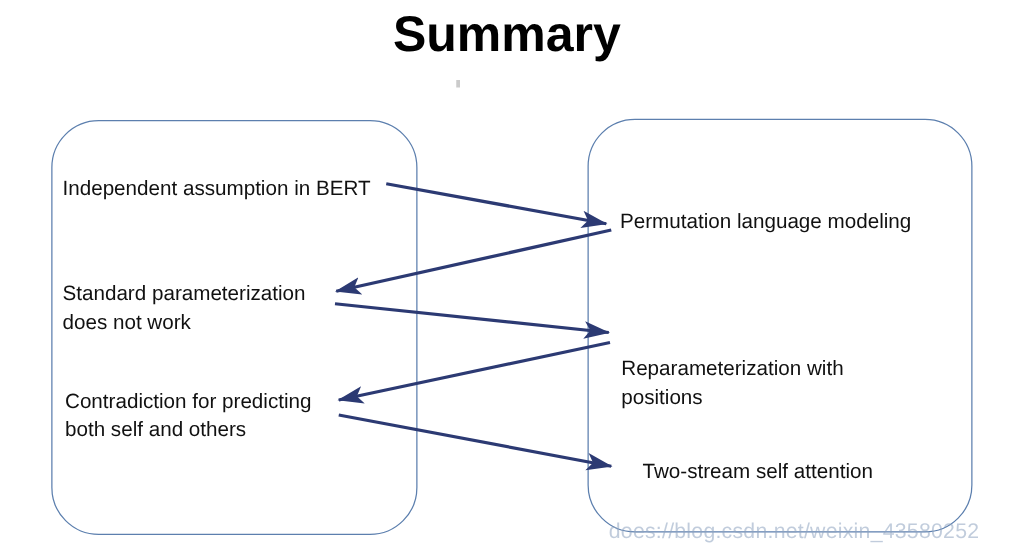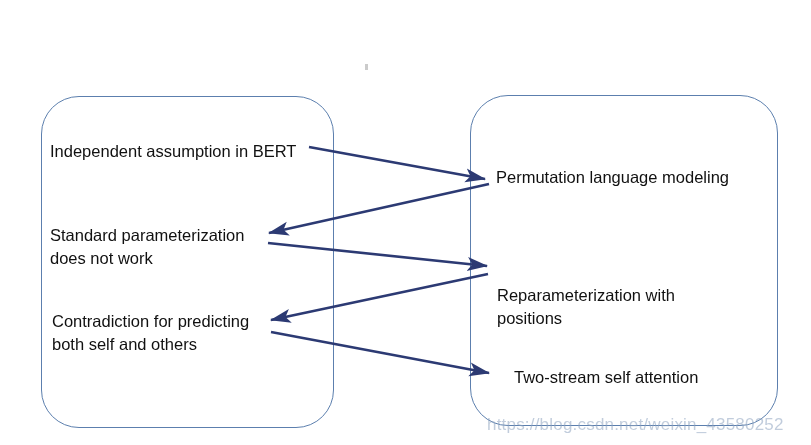--- a/index.html
+++ b/index.html
@@ -91,20 +91,21 @@
     opacity: 0.55;
     white-space: nowrap;
     letter-spacing: 0.2px;
   }
 </style>
 </head>
 <body>
 
 <div id="slide">
 
+  <div id="title">Summary</div>
 
   <div class="speck"></div>
 
   <div class="roundbox" id="left-box"></div>
   <div class="roundbox" id="right-box"></div>
 
   <div class="label" id="left-item-0">Independent assumption in BERT</div>
   <div class="label" id="left-item-1">Standard parameterization
 does not work</div>
   <div class="label" id="left-item-2">Contradiction for predicting
@@ -123,15 +124,15 @@
     </defs>
     <g id="arrow-group">
         <line x1="309" y1="147" x2="485" y2="179" stroke="#2c3a73" stroke-width="2.6" marker-end="url(#ah)"></line>
         <line x1="489" y1="184" x2="269" y2="233" stroke="#2c3a73" stroke-width="2.6" marker-end="url(#ah)"></line>
         <line x1="268" y1="243" x2="487" y2="266" stroke="#2c3a73" stroke-width="2.6" marker-end="url(#ah)"></line>
         <line x1="488" y1="274" x2="271" y2="320" stroke="#2c3a73" stroke-width="2.6" marker-end="url(#ah)"></line>
         <line x1="271" y1="332" x2="489" y2="373" stroke="#2c3a73" stroke-width="2.6" marker-end="url(#ah)"></line>
       </g>
   </svg>
 
-  <div id="watermark">https://blog.csdn.net/weixin_43580252</div>
+  <div id="watermark">does://blog.csdn.net/weixin_43580252</div>
 
 </div>
 
 </body></html>

